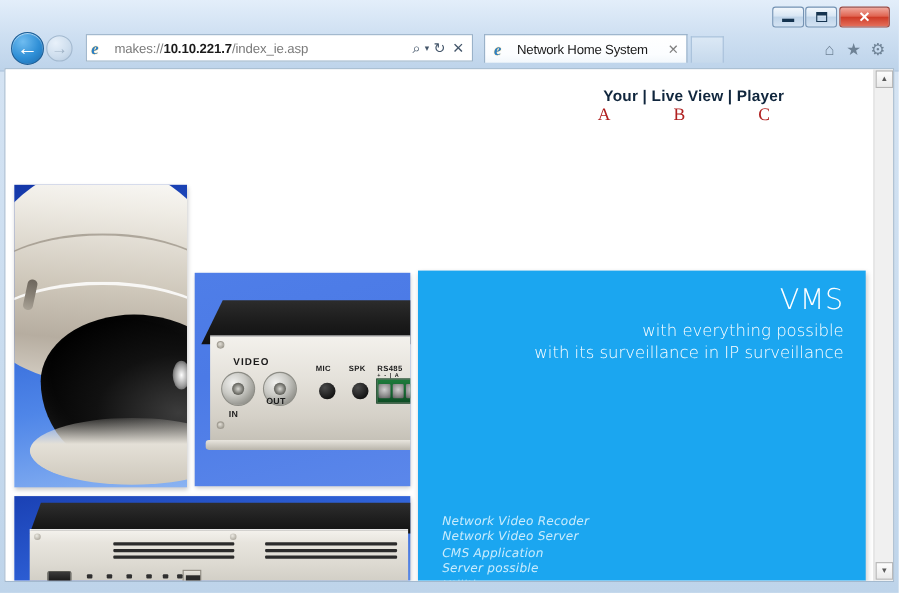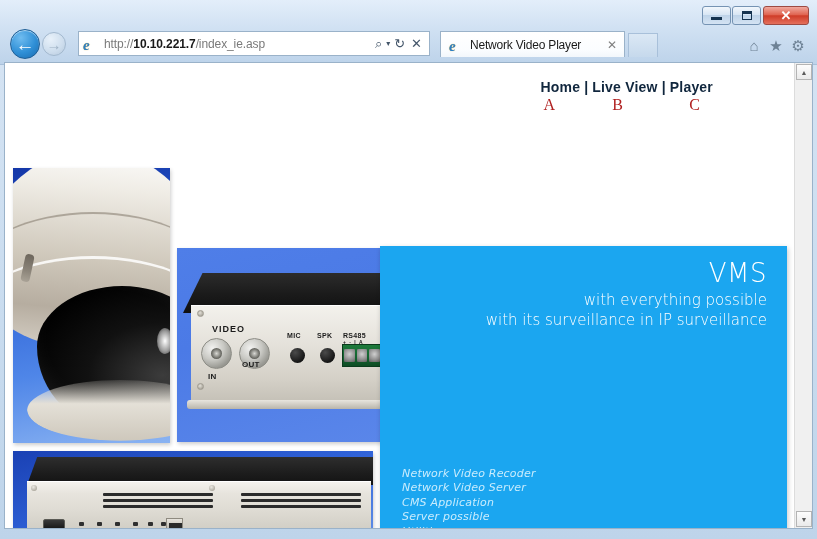--- a/index.html
+++ b/index.html
@@ -322,21 +322,20 @@
   }
 
   
   .img-vserver {
     position: absolute;
     left: 172px; top: 185px;
     width: 196px; height: 194px;
     overflow: hidden;
     background: linear-gradient(165deg, #4f7ee8 0%, #4b7ae6 40%, #5b87ea 100%);
     box-shadow: 1px 2px 4px rgba(0,0,0,0.2);
-    padding-left: 48px;
   }
   .vs-top {
     position: absolute;
     left: 6px; top: 25px;
     width: 210px; height: 40px;
     background: linear-gradient(180deg, #2c2c2c 0%, #1a1a1a 55%, #101010 100%);
     transform: skewX(-26deg);
     transform-origin: bottom left;
   }
   .vs-face {
@@ -579,50 +578,50 @@
     <div class="nav-fwd">
       <span class="arrow-glyph">→</span>
     </div>
   </div>
 
   <div class="addressbar">
     <div class="ie-favicon">
       <span class="ie-e">e</span>
     </div>
     <div class="url-text">
-      <span>http://</span><span class="url-host">10.10.221.7</span><span>/index_ie.asp</span>
+      <span>makes://</span><span class="url-host">10.10.221.7</span><span>/index_ie.asp</span>
     </div>
     <div class="addr-icons">
       <span class="addr-ico">⌕</span>
       <span class="addr-ico small">▾</span>
       <span class="addr-ico">↻</span>
       <span class="addr-ico">✕</span>
     </div>
   </div>
 
   <div class="tab">
     <div class="ie-favicon">
       <span class="ie-e">e</span>
     </div>
-    <span class="tab-title">Network Video Player</span>
+    <span class="tab-title">Network Home System</span>
     <span class="tab-close">✕</span>
   </div>
   <div class="tab-new"></div>
 
   <div class="tool-icons">
     <span class="tool-ico">⌂</span>
     <span class="tool-ico">★</span>
     <span class="tool-ico">⚙</span>
   </div>
 
   <div class="viewport">
     <div class="page">
 
       <div class="topnav">
-        <a href="#">Home</a><span class="sep">|</span><a href="#">Live View</a><span class="sep">|</span><a href="#">Player</a>
+        <a href="#">Your</a><span class="sep">|</span><a href="#">Live View</a><span class="sep">|</span><a href="#">Player</a>
       </div>
       <div class="annot-row annot-a">A</div>
       <div class="annot-row annot-b">B</div>
       <div class="annot-row annot-c">C</div>
 
 
       <div class="img-dome">
         <div class="dome-body"></div>
         <div class="dome-ring"></div>
         <div class="dome-ring2"></div>

